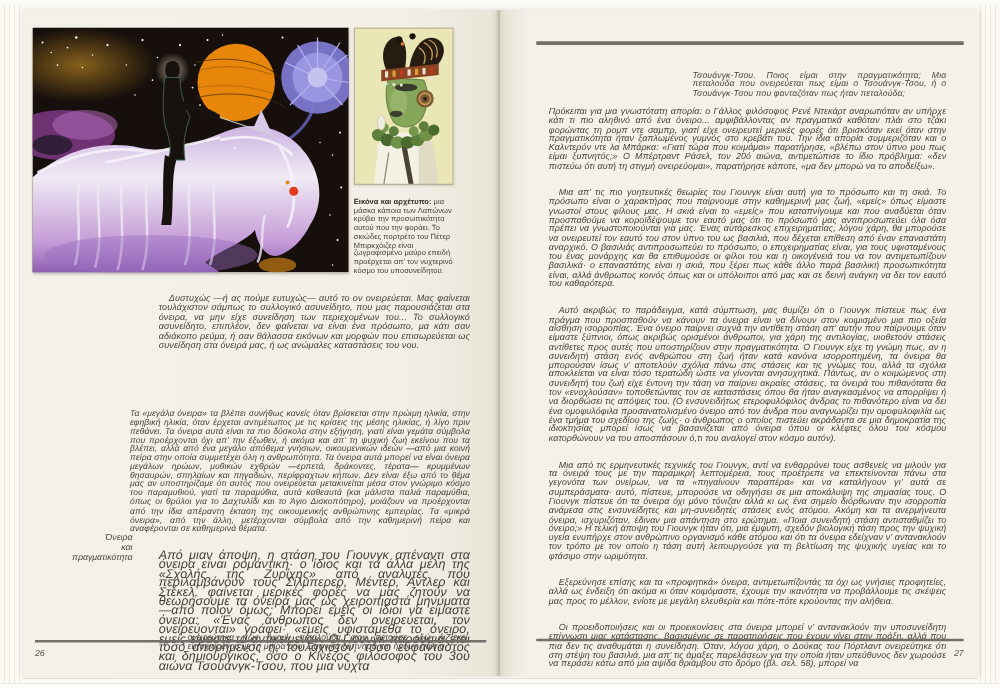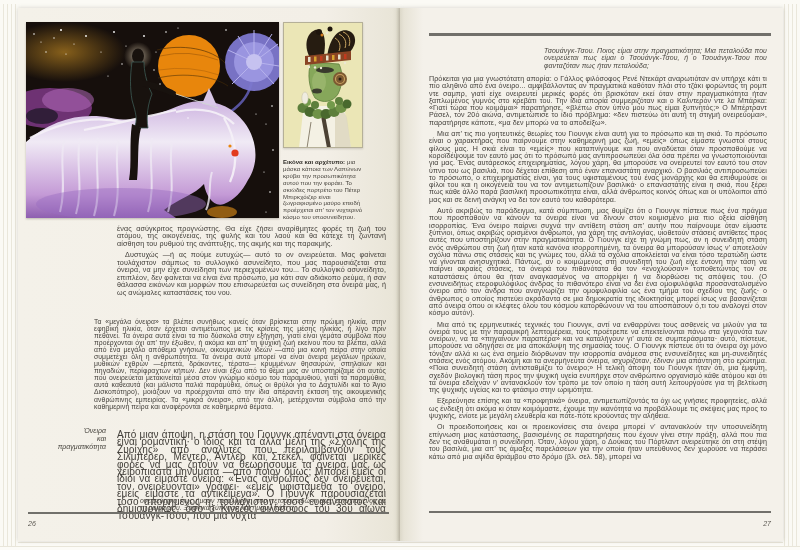--- a/index.html
+++ b/index.html
@@ -21,21 +21,21 @@
     background:repeating-linear-gradient(to top,#fcfbf7 0 3px,#e9e6da 3px 4px);}
   .page{position:absolute;top:8px;height:533px;box-shadow:0 0 4px rgba(100,95,80,.25);}
   #left-page{left:18px;width:382px;background:#f3efe7;
     background:linear-gradient(to right,#f4f1e9 0%,#f3efe7 80%,#e9e5d8 98%,#ddd9ca 100%);}
   #right-page{left:400px;width:383px;background:#f4f1ea;
     background:linear-gradient(to left,#f4f1ea 0%,#f4f1ea 94%,#e7e3d6 99%,#dcd8c9 100%);}
   #gutter{position:absolute;left:396px;top:8px;width:9px;height:533px;
     background:linear-gradient(to right,rgba(110,105,85,0) 0%,rgba(110,105,85,.20) 42%,rgba(140,138,118,.38) 50%,rgba(110,105,85,.14) 60%,rgba(110,105,85,0) 100%);}
   
   .body-text{position:absolute;text-align:justify;letter-spacing:.1px;}
-  .body-text p{margin:4px;}
+  .body-text p{margin:14px;font-style:italic;}
   .indent{text-indent:8px;}
   .quote{font-style:italic;color:#47443e;}
   .rule{position:absolute;background:#71706b;height:2px;}
   .pagenum{position:absolute;font-style:italic;font-size:7px;color:#5a5750;}
   .margin-head{position:absolute;font-style:italic;font-size:7px;line-height:8.2px;
     text-align:right;white-space:pre-line;color:#45423c;}
   
   #para-a{left:113px;top:221px;width:277px;font-size:7.2px;line-height:7.45px;}
   #para-b{left:90px;top:314px;width:300px;font-size:6.8px;line-height:7.05px;}
   #head-c{left:26px;top:427px;width:80px;}
@@ -249,21 +249,20 @@
         <circle cx="38" cy="46" r="1.2" fill="#ece7d4"></circle>
           <circle cx="62" cy="41" r="1.2" fill="#ece7d4"></circle>
       </g>
       <rect x=".5" y=".5" width="79" height="125" fill="none" stroke="#b5b098" stroke-width="1"></rect>
     </svg>
   </div>
 
   <p id="caption"><b>Εικόνα και αρχέτυπο:</b> <span>μια μάσκα κάποια των Λαπώνων κρύβει την προσωπικότητα αυτού που την φοράει. Το σκιώδες πορτρέτο του Πέτερ Μπιρκχόιζερ είναι ζωγραφισμένο μαύρο επειδή προέρχεται απ’ τον νυχτερινό κόσμο του υποσυνείδητου.</span></p>
 
   <div id="para-a" class="body-text">
-    <p>ένας ασύγκριτος προγνώστης. Θα είχε ζήσει αναρίθμητες φορές τη ζωή του ατόμου, της οικογένειας, της φυλής και του λαού και θα κάτεχε τη ζωντανή αίσθηση του ρυθμού της ανάπτυξης, της ακμής και της παρακμής.</p>
     <p class="indent">Δυστυχώς —ή ας πούμε ευτυχώς— αυτό το ον ονειρεύεται. Μας φαίνεται τουλάχιστον σάμπως το συλλογικό ασυνείδητο, που μας παρουσιάζεται στα όνειρα, να μην είχε συνείδηση των περιεχομένων του... Το συλλογικό ασυνείδητο, επιπλέον, δεν φαίνεται να είναι ένα πρόσωπο, μα κάτι σαν αδιάκοπο ρεύμα, ή σαν θάλασσα εικόνων και μορφών που επισωρεύεται ως συνείδηση στα όνειρά μας, ή ως ανώμαλες καταστάσεις του νου.</p>
   </div>
 
   <div id="para-b" class="body-text">
     <p>Τα «μεγάλα όνειρα» τα βλέπει συνήθως κανείς όταν βρίσκεται στην πρώιμη ηλικία, στην εφηβική ηλικία, όταν έρχεται αντιμέτωπος με τις κρίσεις της μέσης ηλικίας, ή λίγο πριν πεθάνει. Τα όνειρα αυτά είναι τα πιο δύσκολα στην εξήγηση, γιατί είναι γεμάτα σύμβολα που προέρχονται όχι απ’ την έξωθεν, ή ακόμα και απ’ τη ψυχική ζωή εκείνου που τα βλέπει, αλλά από ένα μεγάλο απόθεμα γνήσιων, οικουμενικών ιδεών —από μια κοινή πείρα στην οποία συμμετέχει όλη η ανθρωπότητα. Τα όνειρα αυτά μπορεί να είναι όνειρα μεγάλων ηρώων, μυθικών εχθρών —ερπετά, δράκοντες, τέρατα— κρυμμένων θησαυρών, σπηλαίων και πηγαδιών, περίφραχτων κήπων. Δεν είναι έξω από το θέμα μας αν υποστηρίζαμε ότι αυτός που ονειρεύεται μετακινείται μέσα στον γνώριμο κόσμο του παραμυθιού, γιατί τα παραμύθια, αυτά καθεαυτά (και μάλιστα παλιά παραμύθια, όπως οι θρύλοι για το Δαχτυλίδι και το Άγιο Δισκοπότηρο), μοιάζουν να προέρχονται από την ίδια απέραντη έκταση της οικουμενικής ανθρώπινης εμπειρίας. Τα «μικρά όνειρα», από την άλλη, μετέρχονται σύμβολα από την καθημερινή πείρα και αναφέρονται σε καθημερινά θέματα.</p>
   </div>
 
   <div id="head-c" class="margin-head">Όνειρα
 και
 πραγματικότητα</div>
@@ -287,20 +286,20 @@
 
   <div id="quote-r" class="body-text quote">
     <p>Τσουάνγκ-Τσου. Ποιος είμαι στην πραγματικότητα; Μια πεταλούδα που ονειρεύεται πως είμαι ο Τσουάνγκ-Τσου, ή ο Τσουάνγκ-Τσου που φανταζόταν πως ήταν πεταλούδα;</p>
   </div>
 
   <div id="para-r" class="body-text">
     <p>Πρόκειται για μια γνωστότατη απορία: ο Γάλλος φιλόσοφος Ρενέ Ντεκάρτ αναρωτιόταν αν υπήρχε κάτι τι πιο αληθινό από ένα όνειρο... αμφιβάλλοντας αν πραγματικά καθόταν πλάι στο τζάκι φορώντας τη ρομπ ντε σαμπρ, γιατί είχε ονειρευτεί μερικές φορές ότι βρισκόταν εκεί όταν στην πραγματικότητα ήταν ξαπλωμένος γυμνός στο κρεβάτι του. Την ίδια απορία συμμεριζόταν και ο Καλντερόν ντε λα Μπάρκα: «Γιατί τώρα που κοιμάμαι» παρατήρησε, «βλέπω στον ύπνο μου πως είμαι ξυπνητός;» Ο Μπέρτραντ Ράσελ, τον 20ό αιώνα, αντιμετώπισε το ίδιο πρόβλημα: «δεν πιστεύω ότι αυτή τη στιγμή ονειρεύομαι», παρατήρησε κάποτε, «μα δεν μπορώ να το αποδείξω».</p>
     <p class="indent">Μια απ’ τις πιο γοητευτικές θεωρίες του Γιουνγκ είναι αυτή για το πρόσωπο και τη σκιά. Το πρόσωπο είναι ο χαρακτήρας που παίρνουμε στην καθημερινή μας ζωή, «εμείς» όπως είμαστε γνωστοί στους φίλους μας. Η σκιά είναι το «εμείς» που καταπνίγουμε και που αναδύεται όταν προσπαθούμε να κοροϊδέψουμε τον εαυτό μας ότι το πρόσωπό μας αντιπροσωπεύει όλα όσα πρέπει να γνωστοποιούνται για μας. Ένας αυτάρεσκος επιχειρηματίας, λόγου χάρη, θα μπορούσε να ονειρευτεί τον εαυτό του στον ύπνο του ως βασιλιά, που δέχεται επίθεση από έναν επαναστάτη αναρχικό. Ο βασιλιάς αντιπροσωπεύει το πρόσωπο, ο επιχειρηματίας είναι, για τους υφισταμένους του ένας μονάρχης και θα επιθυμούσε οι φίλοι του και η οικογένειά του να τον αντιμετωπίζουν βασιλικά· ο επαναστάτης είναι η σκιά, που ξέρει πως κάθε άλλο παρά βασιλική προσωπικότητα είναι, αλλά άνθρωπος κοινός όπως και οι υπόλοιποι από μας και σε δεινή ανάγκη να δει τον εαυτό του καθαρότερα.</p>
     <p class="indent">Αυτό ακριβώς το παράδειγμα, κατά σύμπτωση, μας θυμίζει ότι ο Γιουνγκ πίστευε πως ένα πράγμα που προσπαθούν να κάνουν τα όνειρα είναι να δίνουν στον κοιμισμένο μια πιο οξεία αίσθηση ισορροπίας. Ένα όνειρο παίρνει συχνά την αντίθετη στάση απ’ αυτήν που παίρνουμε όταν είμαστε ξύπνιοι, όπως ακριβώς ορισμένοι άνθρωποι, για χάρη της αντιλογίας, υιοθετούν στάσεις αντίθετες προς αυτές που υποστηρίζουν στην πραγματικότητα. Ο Γιουνγκ είχε τη γνώμη πως, αν η συνειδητή στάση ενός ανθρώπου στη ζωή ήταν κατά κανόνα ισορροπημένη, τα όνειρα θα μπορούσαν ίσως ν’ αποτελούν σχόλια πάνω στις στάσεις και τις γνώμες του, αλλά τα σχόλια αποκλείεται να είναι τόσο τερατώδη ώστε να γίνονται ανησυχητικά. Πάντως, αν ο κοιμώμενος στη συνειδητή του ζωή είχε έντονη την τάση να παίρνει ακραίες στάσεις, τα όνειρά του πιθανότατα θα τον «ενοχλούσαν» τοποθετώντας τον σε καταστάσεις όπου θα ήταν αναγκασμένος να απορρίψει ή να διορθώσει τις απόψεις του. (Ο ενσυνειδήτως ετεροφυλόφιλος άνδρας το πιθανότερο είναι να δει ένα ομοφυλόφιλα προσανατολισμένο όνειρο από τον άνδρα που αναγνωρίζει την ομοφυλοφιλία ως ένα τμήμα του σχεδίου της ζωής· ο άνθρωπος ο οποίος πιστεύει ακράδαντα σε μια δημοκρατία της ιδιοκτησίας μπορεί ίσως να βασανίζεται από όνειρα όπου οι κλέφτες όλου του κόσμου κατορθώνουν να του αποσπάσουν ό,τι του αναλογεί στον κόσμο αυτόν).</p>
     <p class="indent">Μια από τις ερμηνευτικές τεχνικές του Γιουνγκ, αντί να ενθαρρύνει τους ασθενείς να μιλούν για τα όνειρά τους με την παραμικρή λεπτομέρεια, τους προέτρεπε να επεκτείνονται πάνω στα γεγονότα των ονείρων, να τα «πηγαίνουν παραπέρα» και να καταλήγουν γι’ αυτά σε συμπεράσματα· αυτό, πίστευε, μπορούσε να οδηγήσει σε μια αποκάλυψη της σημασίας τους. Ο Γιουνγκ πίστευε ότι τα όνειρα όχι μόνο τόνιζαν αλλά κι ως ένα σημείο διόρθωναν την ισορροπία ανάμεσα στις ενσυνείδητες και μη-συνειδητές στάσεις ενός ατόμου. Ακόμη και τα ανερμήνευτα όνειρα, ισχυριζόταν, έδιναν μια απάντηση στο ερώτημα. «Ποια συνειδητή στάση αντισταθμίζει το όνειρο;» Η τελική άποψη του Γιουνγκ ήταν ότι, μια έμφυτη, σχεδόν βιολογική τάση προς την ψυχική υγεία ενυπήρχε στον ανθρώπινο οργανισμό κάθε ατόμου και ότι τα όνειρα εδείχναν ν’ αντανακλούν τον τρόπο με τον οποίο η τάση αυτή λειτουργούσε για τη βελτίωση της ψυχικής υγείας και το φτάσιμο στην ωριμότητα.</p>
-    <p class="indent">Εξερεύνησε επίσης και τα «προφητικά» όνειρα, αντιμετωπίζοντάς τα όχι ως γνήσιες προφητείες, αλλά ως ένδειξη ότι ακόμα κι όταν κοιμόμαστε, έχουμε την ικανότητα να προβάλλουμε τις σκέψεις μας προς το ψυχικής, ενίοτε με μεγάλη ελευθερία και πότε-πότε κρούοντας την αλήθεια.</p>
+    <p class="indent">Εξερεύνησε επίσης και τα «προφητικά» όνειρα, αντιμετωπίζοντάς τα όχι ως γνήσιες προφητείες, αλλά ως ένδειξη ότι ακόμα κι όταν κοιμόμαστε, έχουμε την ικανότητα να προβάλλουμε τις σκέψεις μας προς το μέλλον, ενίοτε με μεγάλη ελευθερία και πότε-πότε κρούοντας την αλήθεια.</p>
     <p class="indent">Οι προειδοποιήσεις και οι προεικονίσεις στα όνειρα μπορεί ν’ αντανακλούν την υποσυνείδητη επίγνωση μιας κατάστασης, βασισμένης σε παρατηρήσεις που έχουν γίνει στην πράξη, αλλά που πια δεν τις αναθυμάται η συνείδηση. Όταν, λόγου χάρη, ο Δούκας του Πόρτλαντ ονειρεύτηκε ότι στη στέψη του βασιλιά, μια απ’ τις άμαξες παρελάσεων για την οποία ήταν υπεύθυνος δεν χωρούσε να περάσει κάτω από μια αψίδα θριάμβου στο δρόμο (βλ. σελ. 58), μπορεί να</p>
   </div>
 
   <div id="rule-r-bot" class="rule"></div>
   <div id="pg-27" class="pagenum">27</div>
 
 </div>
 
 </body></html>

